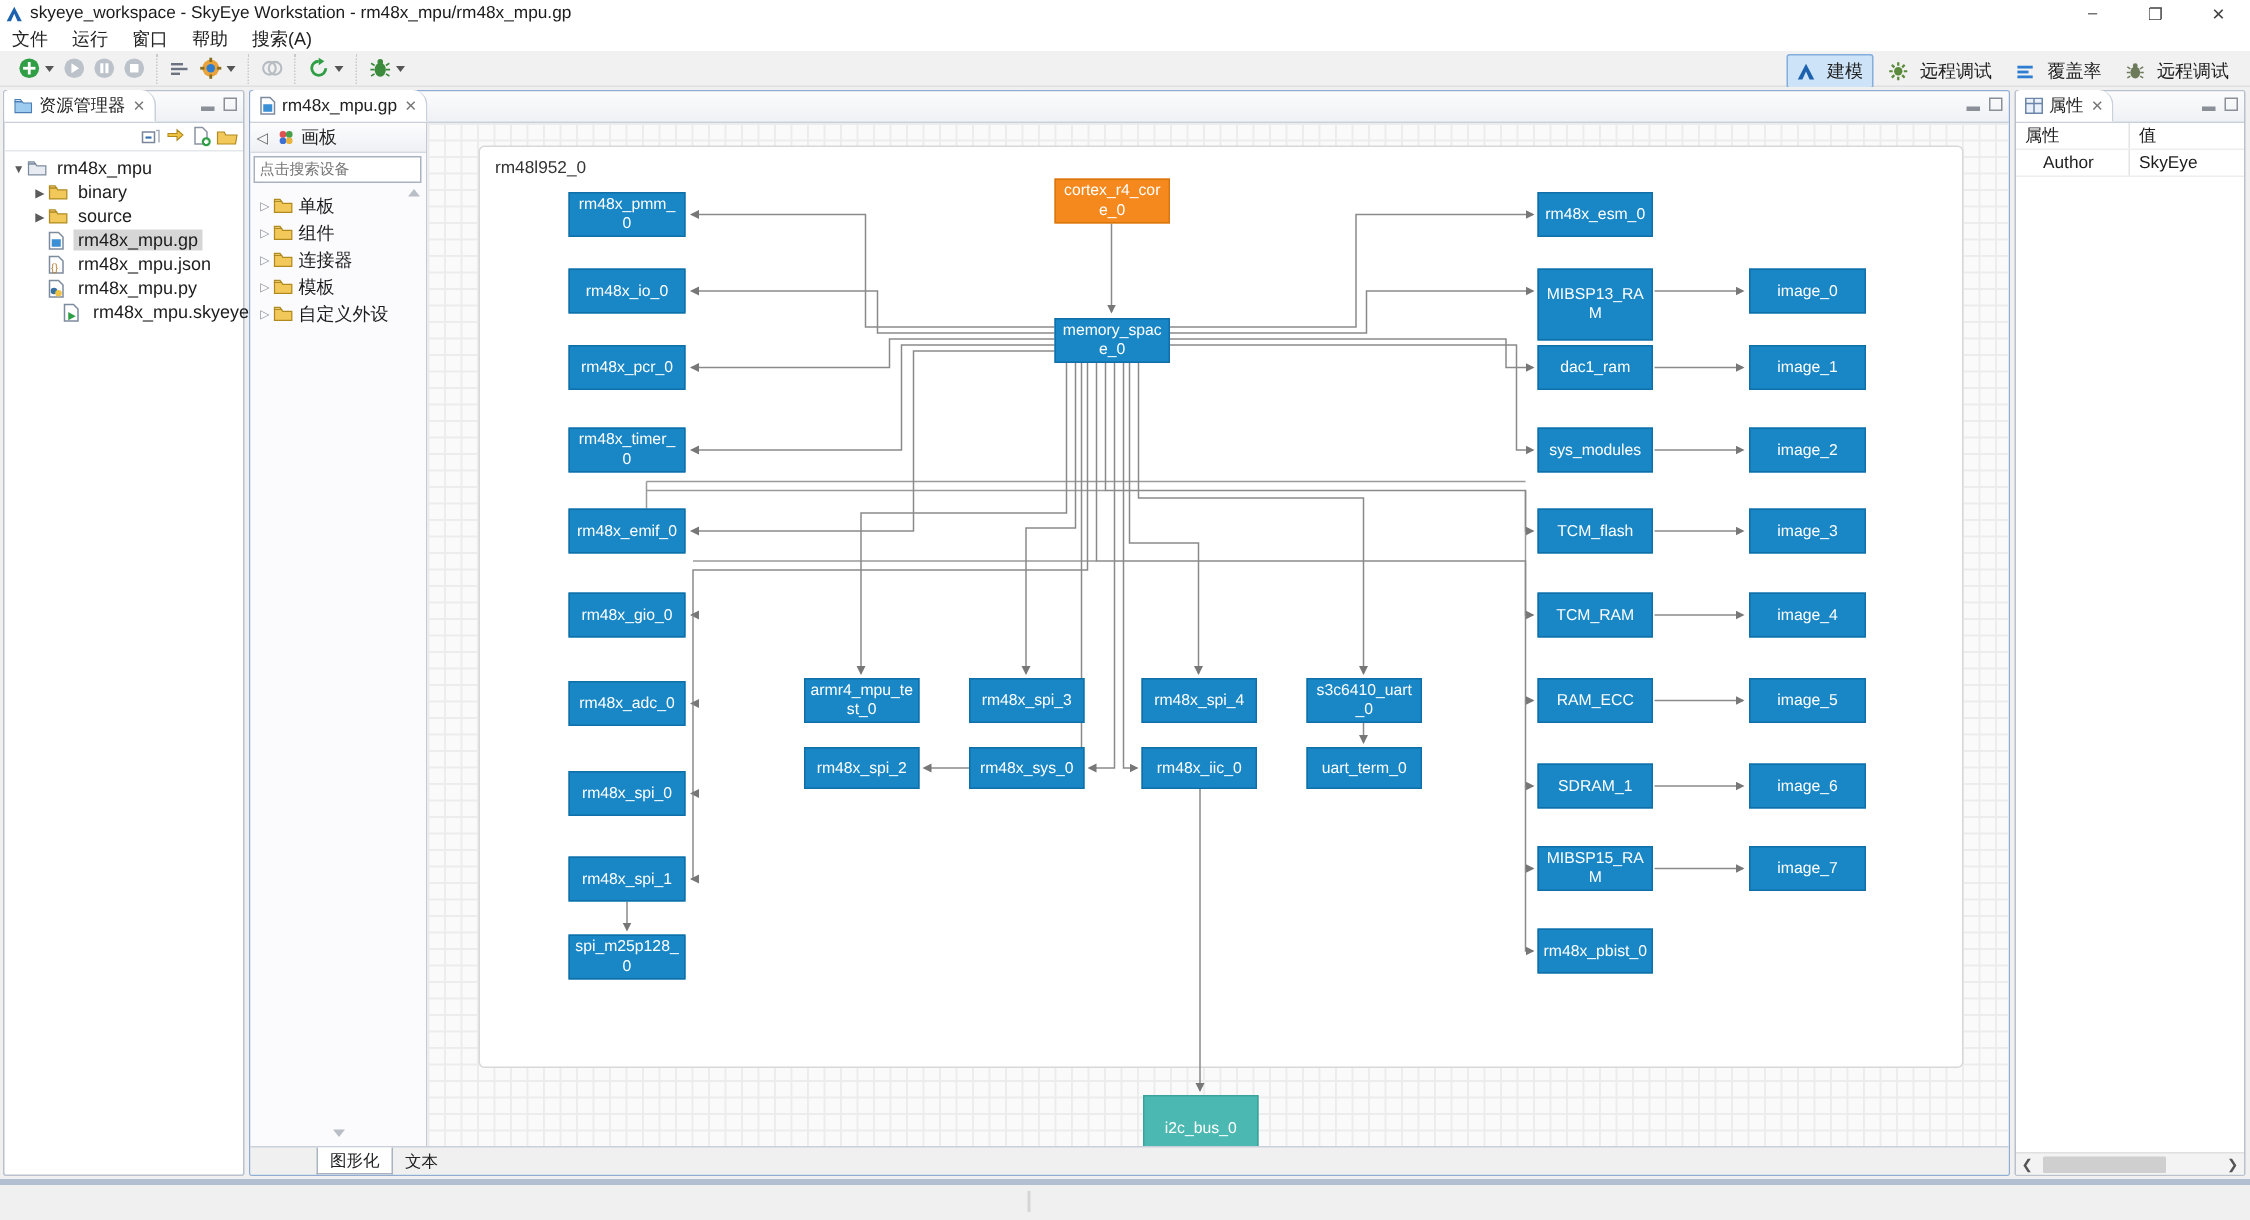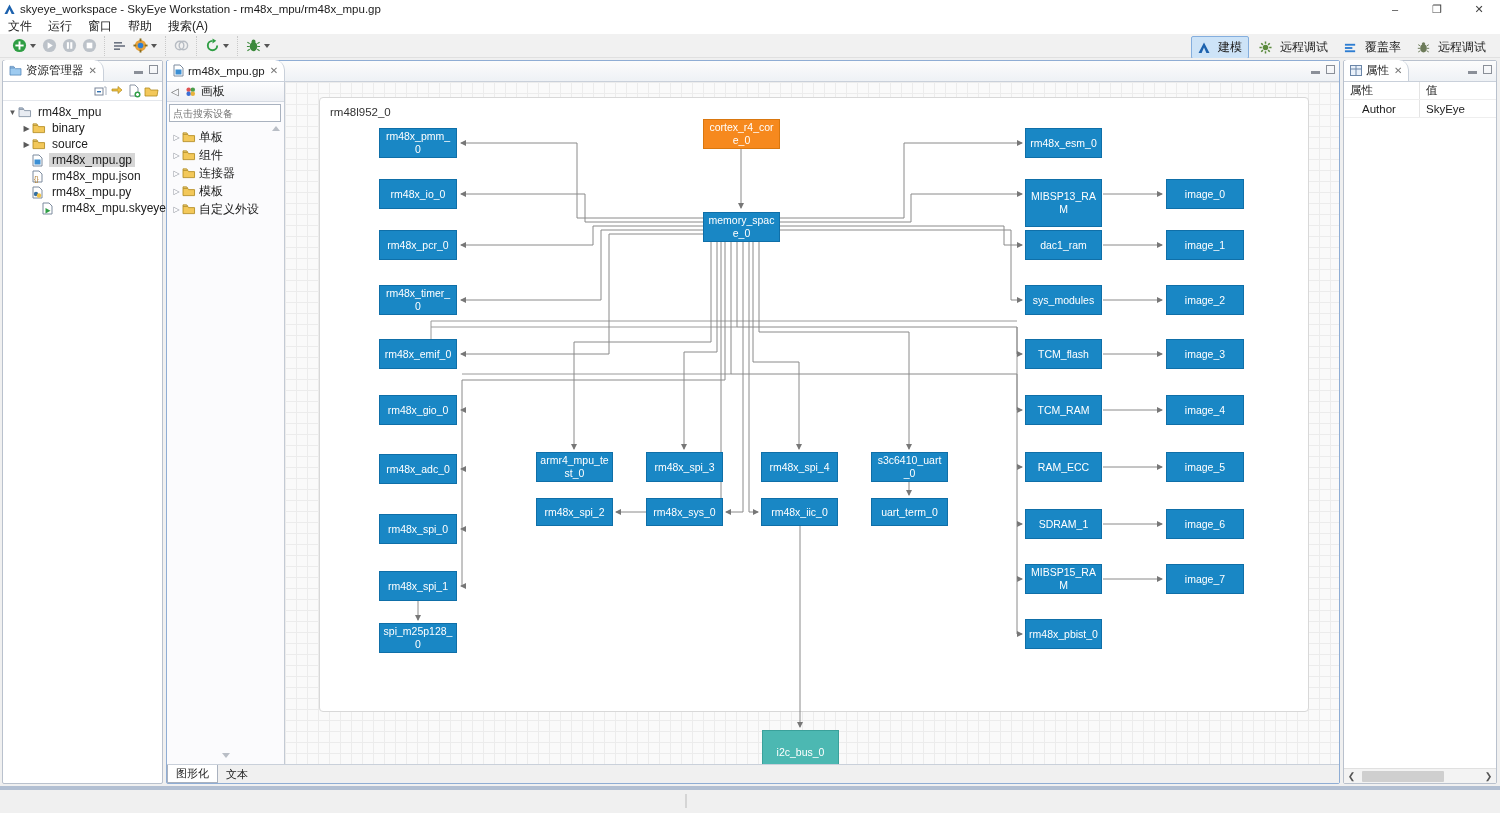--- a/index.html
+++ b/index.html
@@ -49,21 +49,21 @@
   .pal-scroll-down { position:absolute; left:50%; bottom:4px; width:0; height:0; border-left:4px solid transparent; border-right:4px solid transparent; border-top:5px solid #b9bec6; }
   .canvas { position:absolute; left:118px; top:0; right:0; bottom:0; background-color:#fafafa;
     background-image:linear-gradient(#ececec 1px, transparent 1px), linear-gradient(90deg,#ececec 1px, transparent 1px);
     background-size:11px 11px; overflow:hidden; }
   .board { position:absolute; left:34px; top:15px; width:990px; height:615px; background:#ffffff; border:1px solid #d8d8d8; border-radius:4px; }
   .board-label { position:absolute; left:10px; top:8px; font-size:11.5px; color:#333; }
   .edges-svg { position:absolute; left:0; top:0; }
   .node { position:absolute; display:flex; align-items:center; justify-content:center; text-align:center; color:#fff; font-size:10.5px; line-height:13px; word-break:break-all; padding:1px 3px; }
   .ed-foot { position:absolute; left:0; bottom:0; right:0; height:19px; background:#f0f0f0; border-top:1px solid #c9d0da; display:flex; align-items:flex-start; font-size:11px; }
   .ftab { height:18px; display:flex; align-items:center; padding:0 8px; color:#222; }
-  .ftab.active { background:#ffffff; border:1px solid #aab2bf; border-top:none; }
+  .ftab.active { background:#ffffff; border:1px solid #aab2bf; border-top:none;margin-left:44px; }
   
   .props { left:1343px; top:2px; width:154px; height:724px; }
   .prop-table { font-size:11.5px; color:#1c1c1c; }
   .prop-hrow, .prop-row { display:flex; height:18px; align-items:center; border-bottom:1px solid #eeeeee; }
   .prop-c1 { width:76px; padding-left:6px; border-right:1px solid #e4e4e4; height:100%; display:flex; align-items:center; }
   .prop-c2 { flex:1; padding-left:6px; }
   .prop-row .prop-c1 { padding-left:18px; }
   .hscroll { position:absolute; left:0; right:0; bottom:0; height:15px; background:#f3f3f3; border-top:1px solid #e0e0e0; display:flex; align-items:center; }
   .hs-arrow { width:15px; text-align:center; font-size:9px; color:#555; }
   .hs-thumb { height:11px; width:82px; background:#cfcfcf; border-radius:1px; margin-left:3px; }

